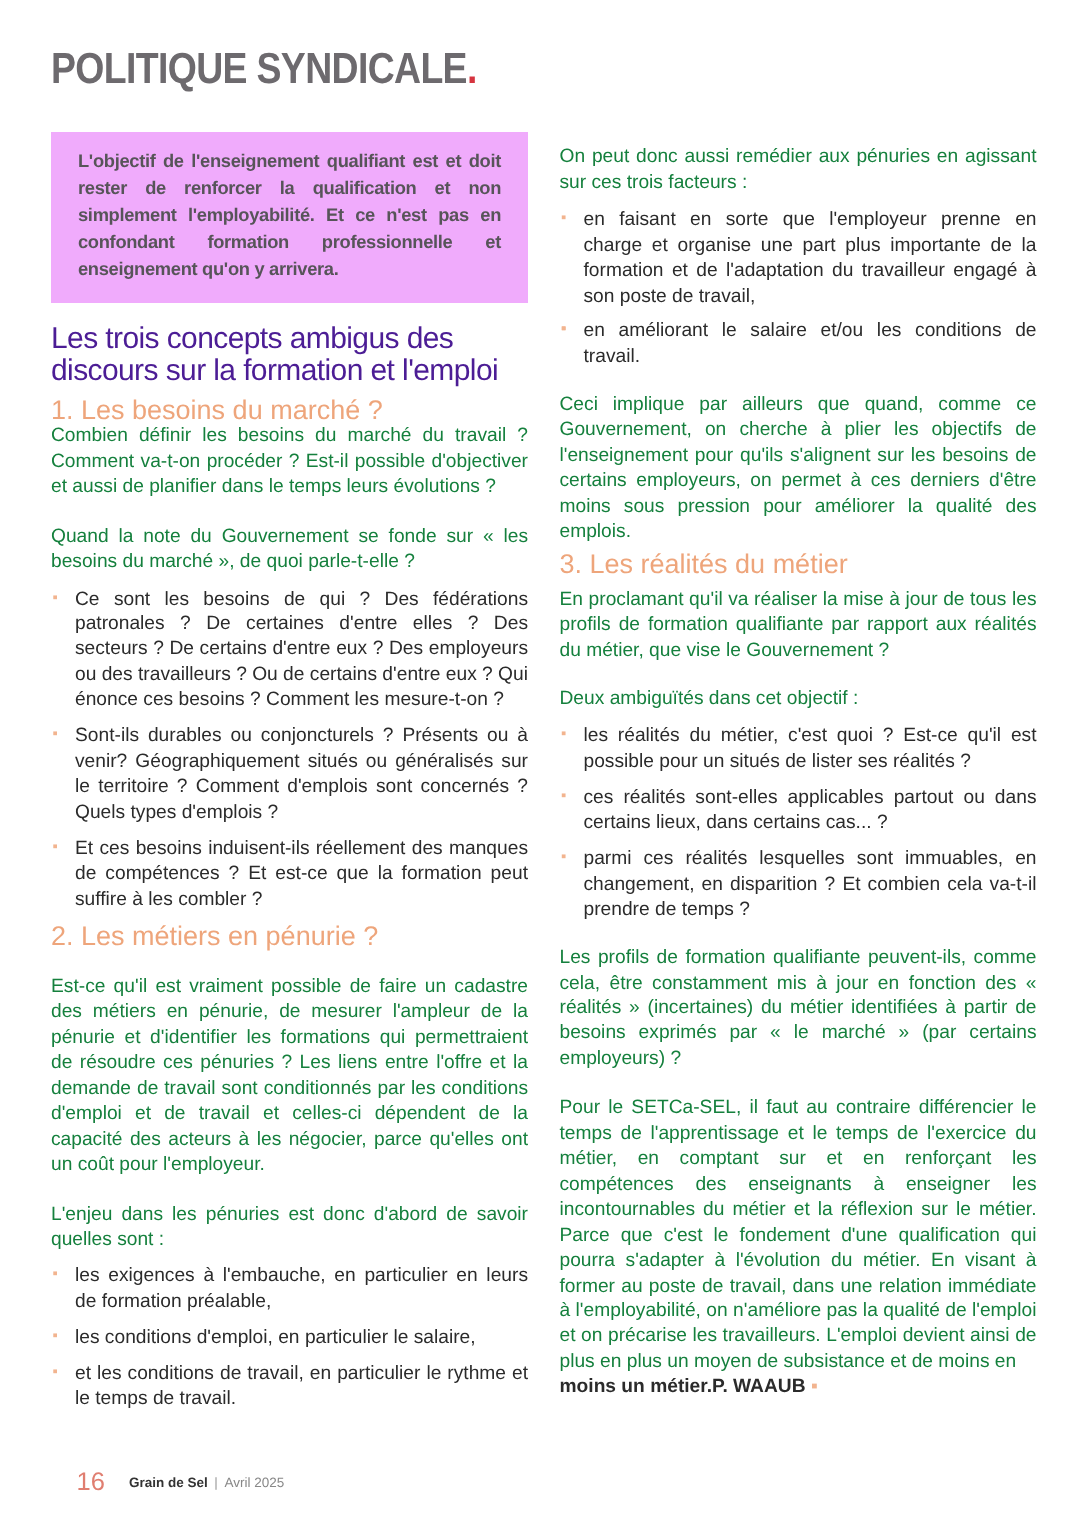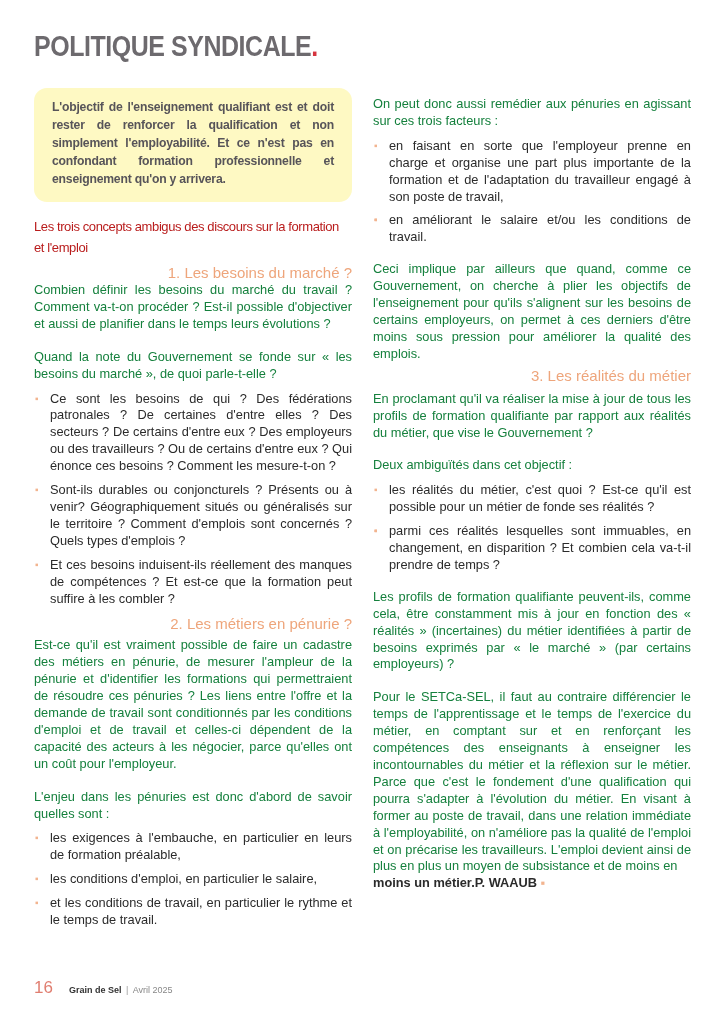--- a/index.html
+++ b/index.html
@@ -4,30 +4,30 @@
 <style>
   html, body { margin: 0; padding: 0; background: #ffffff; }
   body { width: 724px; height: 1023px; position: relative; overflow: hidden;
          font-family: "Liberation Sans", sans-serif; color: #2b2b2b; }
   .page-title { position: absolute; left: 34px; top: 30px; font-family: "Liberation Sans", sans-serif;
                 font-weight: bold; font-size: 29px; color: #6d6a6e; letter-spacing: -0.5px; transform: scaleX(0.86); transform-origin: left top; white-space: nowrap; }
   .page-title .dot { color: #d6343f; }
   .col { position: absolute; top: 88px; width: 318px; }
   .col-left { left: 34px; }
   .col-right { left: 373px; top: 96px; }
-  .intro-box { background: #fef9c3; padding: 10px 18px 14px 18px; margin-top: 0; margin-left: 0; width: 282px; border-radius: 13px; }
+  .intro-box { background: #f0abfc; padding: 10px 18px 14px 18px; margin-top: 0; margin-left: 0; width: 282px; }
   .intro-box p { margin: 0; font-size: 12.2px; line-height: 18px; font-weight: bold; color: #575459; text-align: justify; letter-spacing: -0.2px; }
-  .section-title { color: #b91c1c; font-size: 13px; line-height: 21px; margin: 14px 0 6px 0; font-weight: normal; letter-spacing: -0.4px; }
-  .sub-title { color: #eea57b; font-size: 15px; line-height: 18px; margin: 4px 0 0 0; font-weight: normal; text-align: right; }
+  .section-title { color: #4c1d95; font-size: 20px; line-height: 21px; margin: 14px 0 6px 0; font-weight: normal; letter-spacing: -0.4px; }
+  .sub-title { color: #eea57b; font-size: 18px; line-height: 18px; margin: 4px 0 0 0; font-weight: normal; }
   p.body { margin: 0; font-size: 12.8px; line-height: 16.9px; text-align: justify; color: #15803d; }
   .gap { height: 16px; }
   ul.bul { list-style: none; margin: 8px 0 0 0; padding: 0; }
   ul.bul li { position: relative; padding-left: 16px; font-size: 12.8px; line-height: 16.9px; text-align: justify; margin-bottom: 7px; }
   ul.bul li .b { position: absolute; left: 1px; top: 0; color: #f2b48f; font-size: 10px; }
-  .footer { position: absolute; left: 34px; top: 978px; display: flex; align-items: center; gap: 16px; }
+  .footer { position: absolute; left: 51px; top: 978px; display: flex; align-items: flex-start; gap: 16px; }
   .footer .num { color: #e07e70; font-size: 17px; }
   .footer .pub { font-size: 9px; font-weight: bold; color: #333; margin-top: 28px; }
   .footer .sep { font-size: 9px; color: #999; }
   .footer .date { font-size: 9px; color: #888; }
   .sig-row { display: flex; font-size: 12.8px; line-height: 16.9px; font-weight: bold; }
   .sig-row .star { color: #f2b48f; }
 </style>
 </head>
 <body>
 
@@ -42,21 +42,21 @@
   <h3 class="sub-title">1.  Les besoins du marché ?</h3>
   <p class="body">Combien définir les besoins du marché du travail ? Comment va-t-on procéder ? Est-il possible d'objectiver et aussi de planifier dans le temps leurs évolutions ?</p>
   <div class="gap"></div>
   <p class="body">Quand la note du Gouvernement se fonde sur « les besoins du marché », de quoi parle-t-elle ?</p>
   <ul class="bul">
     <li><span class="b">▪</span><span>Ce sont les besoins de qui ? Des fédérations patronales ? De certaines d'entre elles ? Des secteurs ? De certains d'entre eux ? Des employeurs ou des travailleurs ? Ou de certains d'entre eux ? Qui énonce ces besoins ? Comment les mesure-t-on ?</span></li>
     <li><span class="b">▪</span><span>Sont-ils durables ou conjoncturels ? Présents ou à venir? Géographiquement situés ou généralisés sur le territoire ? Comment d'emplois sont concernés ? Quels types d'emplois ?</span></li>
     <li><span class="b">▪</span><span>Et ces besoins induisent-ils réellement des manques de compétences ? Et est-ce que la formation peut suffire à les combler ?</span></li>
   </ul>
 
-  <h3 class="sub-title" style="margin-top:8px;margin-bottom:4px;">2. Les métiers en pénurie ?</h3>
+  <h3 class="sub-title" style="margin-top:8px;margin-bottom:16px;">2. Les métiers en pénurie ?</h3>
   <p class="body">Est-ce qu'il est vraiment possible de faire un cadastre des métiers en pénurie, de mesurer l'ampleur de la pénurie et d'identifier les formations qui permettraient de résoudre ces pénuries ? Les liens entre l'offre et la demande de travail sont conditionnés par les conditions d'emploi et de travail et celles-ci dépendent de la capacité des acteurs à les négocier, parce qu'elles ont un coût pour l'employeur.</p>
   <div class="gap"></div>
   <p class="body">L'enjeu dans les pénuries est donc d'abord de savoir quelles sont :</p>
   <ul class="bul">
     <li><span class="b">▪</span><span>les exigences à l'embauche, en particulier en leurs de formation préalable,</span></li>
     <li><span class="b">▪</span><span>les conditions d'emploi, en particulier le salaire,</span></li>
     <li><span class="b">▪</span><span>et les conditions de travail, en particulier le rythme et le temps de travail.</span></li>
   </ul>
 </div>
 
@@ -68,22 +68,22 @@
     <li><span class="b">▪</span><span>en améliorant le salaire et/ou les conditions de travail.</span></li>
   </ul>
   <div style="height:8px"></div>
   <p class="body">Ceci implique par ailleurs que quand, comme ce Gouvernement, on cherche à plier les objectifs de l'enseignement pour qu'ils s'alignent sur les besoins de certains employeurs, on permet à ces derniers d'être moins sous pression pour améliorer la qualité des emplois.</p>
 
   <h3 class="sub-title" style="margin-bottom:6px;">3. Les réalités du métier</h3>
   <p class="body">En proclamant qu'il va réaliser la mise à jour de tous les profils de formation qualifiante par rapport aux réalités du métier, que vise le Gouvernement ?</p>
   <div class="gap"></div>
   <p class="body">Deux ambiguïtés dans cet objectif :</p>
   <ul class="bul">
-    <li><span class="b">▪</span><span>les réalités du métier, c'est quoi ? Est-ce qu'il est possible pour un métier de fonde ses réalités ?</span></li>
-    <li><span class="b">▪</span></li>
+    <li><span class="b">▪</span><span>les réalités du métier, c'est quoi ? Est-ce qu'il est possible pour un situés de lister ses réalités ?</span></li>
+    <li><span class="b">▪</span><span>ces réalités sont-elles applicables partout ou dans certains lieux, dans certains cas... ?</span></li>
     <li><span class="b">▪</span><span>parmi ces réalités lesquelles sont immuables, en changement, en disparition ? Et combien cela va-t-il prendre de temps ?</span></li>
   </ul>
   <div style="height:8px"></div>
   <p class="body">Les profils de formation qualifiante peuvent-ils, comme cela, être constamment mis à jour en fonction des « réalités » (incertaines) du métier identifiées à partir de besoins exprimés par « le marché » (par certains employeurs) ?</p>
   <div class="gap"></div>
   <p class="body">Pour le SETCa-SEL, il faut au contraire différencier le temps de l'apprentissage et le temps de l'exercice du métier, en comptant sur et en renforçant les compétences des enseignants à enseigner les incontournables du métier et la réflexion sur le métier. Parce que c'est le fondement d'une qualification qui pourra s'adapter à l'évolution du métier. En visant à former au poste de travail, dans une relation immédiate à l'employabilité, on n'améliore pas la qualité de l'emploi et on précarise les travailleurs. L'emploi devient ainsi de plus en plus un moyen de subsistance et de moins en</p>
   <div class="sig-row">
     <span>moins un métier.</span>
     <span><span>P. WAAUB</span> <span class="star">▪</span></span>
   </div>

